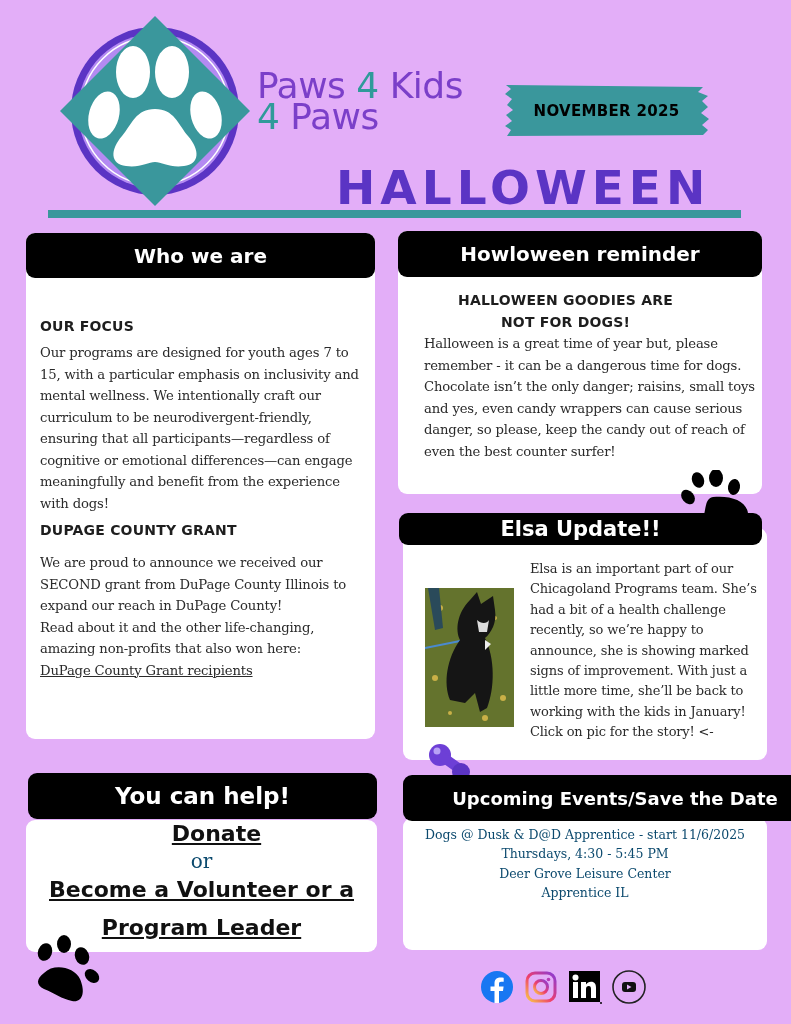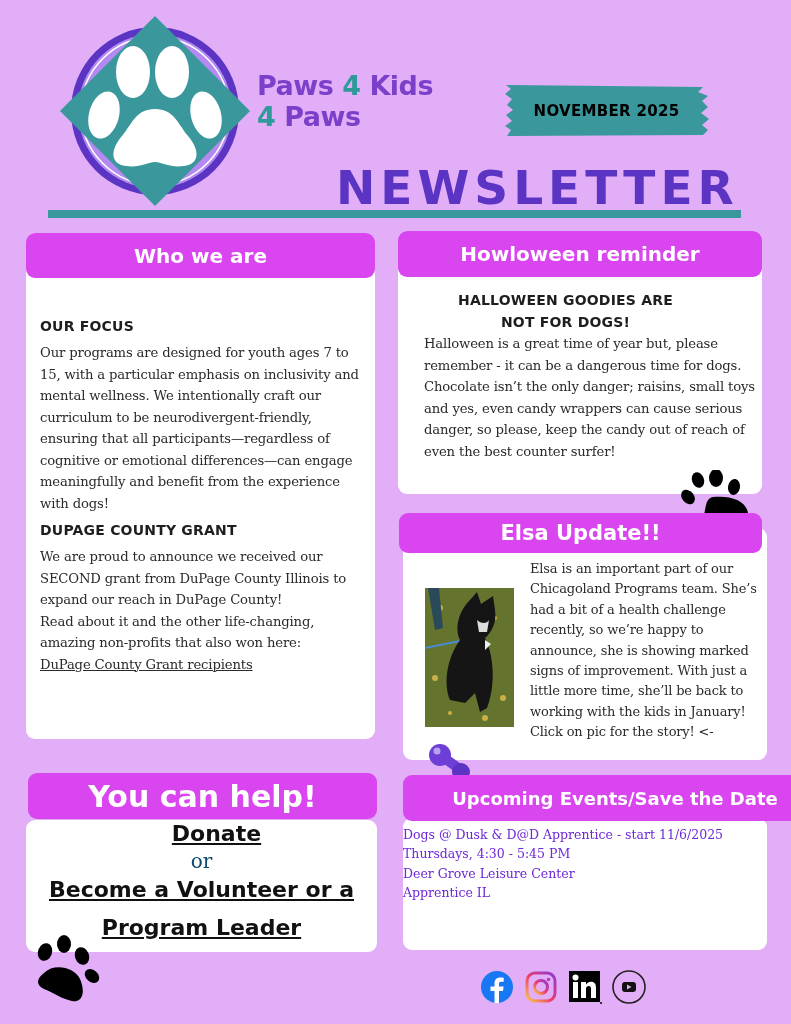--- a/index.html
+++ b/index.html
@@ -7,44 +7,44 @@
   body {
     background: #e3aef8;
     position: relative;
     font-family: "DejaVu Serif", serif;
     color: #222;
   }
   .abs { position: absolute; }
 
   
   .logo { left: 60px; top: 12px; width: 196px; height: 198px; }
-  .brand { left: 257px; top: 70px; font-family: "DejaVu Sans", sans-serif; font-weight: 700; color: #7b3fc9; font-size: 27px; line-height: 31px; letter-spacing: -0.5px; }
+  .brand { left: 257px; top: 70px; font-family: "DejaVu Sans", sans-serif; font-weight: 400; color: #7b3fc9; font-size: 36px; line-height: 31px; letter-spacing: -0.5px; }
   .brand .four { color: #2f9a9a; }
 
   
   .date-banner { left: 503px; top: 83px; width: 207px; height: 55px; }
   .date-text { left: 503px; top: 83px; width: 207px; height: 55px; display: flex; align-items: center; justify-content: center;
     font-family: "DejaVu Sans", sans-serif; font-weight: bold; color: #000000; font-size: 15px; letter-spacing: 0.3px; }
 
   .title { left: 336px; top: 160px; font-family: "DejaVu Sans", sans-serif; font-weight: bold; color: #5b34c4; font-size: 47px; letter-spacing: 5px; line-height: 56px; }
   .rule { left: 48px; top: 210px; width: 693px; height: 8px; background: #3a979c; }
 
   
   .card { background: #fff; border-radius: 9px; }
-  .hdr { background: #d946ef; border-radius: 9px; color: #fff; font-family: "DejaVu Sans", sans-serif; font-weight: bold;
+  .hdr { background: #000000; border-radius: 9px; color: #fff; font-family: "DejaVu Sans", sans-serif; font-weight: bold;
     display: flex; align-items: center; justify-content: center; font-size: 20px; }
 
   .sub { font-family: "DejaVu Sans", sans-serif; font-weight: bold; font-size: 14px; color: #1e1e1e; letter-spacing: 0.2px; }
   .body { font-size: 13.2px; line-height: 21.5px; color: #2a2a2a; letter-spacing: -0.15px; }
   .link { text-decoration: underline; color: #2a2a2a; cursor: pointer; margin-top: 12px; }
 
   .help-link { font-family: "DejaVu Sans", sans-serif; font-weight: bold; text-decoration: underline; color: #111; font-size: 22px; cursor: pointer; }
   .help-or { font-size: 20px; color: #0c4a6e; }
 
-  .events p { font-size: 12.5px; line-height: 19.4px; text-align: left; color: #6d28d9; }
+  .events p { font-size: 12.5px; line-height: 19.4px; text-align: center; color: #0c4a6e; }
 
   .social { display: flex; gap: 10px; align-items: center; }
   .social .ico { width: 34px; height: 34px; display: flex; align-items: center; justify-content: center; cursor: pointer; }
 </style>
 </head>
 <body>
 
 <svg class="abs logo" viewBox="0 0 196 198">
   <circle cx="95" cy="99" r="84" fill="#5b34c4"></circle>
   <circle cx="95" cy="99" r="77" fill="#b48af2"></circle>
@@ -60,29 +60,29 @@
 <div class="abs brand">
   <div><span>Paws</span> <span class="four">4</span> <span>Kids</span></div>
   <div><span class="four">4</span> <span>Paws</span></div>
 </div>
 
 <svg class="abs date-banner" viewBox="0 0 207 55">
   <path d="M3 2 L200 4 L195 9 L205 13 L199 18 L205 24 L198 30 L206 36 L199 42 L205 47 L200 52 L4 53 L8 47 L2 43 L9 38 L3 32 L10 27 L4 22 L9 16 L2 11 L8 6 Z" fill="#3a979c"></path>
 </svg>
 <div class="abs date-text">NOVEMBER 2025</div>
 
-<div class="abs title">NEWSLETTER</div>
+<div class="abs title">HALLOWEEN</div>
 <div class="abs rule"></div>
 
 <div class="abs card" style="left:26px; top:233px; width:349px; height:506px;"></div>
 <div class="abs hdr" style="left:26px; top:233px; width:349px; height:45px;">Who we are</div>
 <div class="abs" style="left:40px; top:318px; width:325px;">
   <div class="sub" style="margin-bottom:8px;">OUR FOCUS</div>
   <p class="body">Our programs are designed for youth ages 7 to 15, with a particular emphasis on inclusivity and mental wellness. We intentionally craft our curriculum to be neurodivergent-friendly, ensuring that all participants—regardless of cognitive or emotional differences—can engage meaningfully and benefit from the experience with dogs!</p>
-  <div class="sub" style="margin-top:8px; margin-bottom:8px;">DUPAGE COUNTY GRANT</div>
+  <div class="sub" style="margin-top:8px; margin-bottom:14px;">DUPAGE COUNTY GRANT</div>
   <p class="body">We are proud to announce we received our SECOND grant from DuPage County Illinois to expand our reach in DuPage County!</p>
   <p class="body">Read about it and the other life-changing, amazing non-profits that also won here:</p>
   <a class="body link">DuPage County Grant recipients</a>
 </div>
 
 <div class="abs card" style="left:398px; top:231px; width:364px; height:263px;"></div>
 <div class="abs hdr" style="left:398px; top:231px; width:364px; height:46px;">Howloween reminder</div>
 <div class="abs" style="left:424px; top:289px; width:336px;">
   <div class="sub" style="text-align:center; width:283px; line-height:22px;">HALLOWEEN GOODIES ARE</div>
   <div class="sub" style="text-align:center; width:283px; line-height:22px;">NOT FOR DOGS!</div>
@@ -91,21 +91,21 @@
 
 <svg class="abs" style="left:678px; top:470px; width:74px; height:72px;" viewBox="0 0 74 72">
   <ellipse cx="20" cy="10" rx="6" ry="8" transform="rotate(-20 20 10)" fill="#000"></ellipse>
   <ellipse cx="38" cy="8" rx="7" ry="9" fill="#000"></ellipse>
   <ellipse cx="10" cy="27" rx="6" ry="8" transform="rotate(-40 10 27)" fill="#000"></ellipse>
   <ellipse cx="56" cy="17" rx="6" ry="8" transform="rotate(10 56 17)" fill="#000"></ellipse>
   <path d="M35 27 C 55 25, 72 32, 70 48 C 68 62, 48 70, 30 67 C 22 66, 22 55, 26 45 C 28 36, 28 28, 35 27 Z" fill="#000"></path>
 </svg>
 
 <div class="abs card" style="left:403px; top:528px; width:364px; height:232px;"></div>
-<div class="abs hdr" style="left:399px; top:513px; width:363px; height:40px; font-size:21px;text-align:right;">Elsa Update!!</div>
+<div class="abs hdr" style="left:399px; top:513px; width:363px; height:32px; font-size:21px;text-align:right;">Elsa Update!!</div>
 <svg class="abs" style="left:425px; top:588px; width:89px; height:139px; cursor:pointer;" viewBox="0 0 89 139" aria-label="Photo of Elsa, a black dog with a white chest sitting on grass">
   <rect width="89" height="139" fill="#5a6a2a"></rect>
   <rect x="0" y="0" width="89" height="139" fill="#6b7a30" opacity="0.6"></rect>
   <circle cx="15" cy="20" r="3" fill="#c9b047"></circle>
     <circle cx="70" cy="30" r="2" fill="#c9b047"></circle>
   <circle cx="10" cy="90" r="3" fill="#c9b047"></circle>
     <circle cx="78" cy="110" r="3" fill="#c9b047"></circle>
   <circle cx="25" cy="125" r="2" fill="#c9b047"></circle>
     <circle cx="60" cy="130" r="3" fill="#c9b047"></circle>
   <path d="M3 0 L14 0 L18 40 L10 42 Z" fill="#2a4a5a"></path>
@@ -118,21 +118,21 @@
 
 <svg class="abs" style="left:425px; top:740px; width:52px; height:52px;" viewBox="0 0 52 52">
   <line x1="38" y1="36" x2="46" y2="46" stroke="#888" stroke-width="2"></line>
   <circle cx="15" cy="15" r="11" fill="#6d3fd6"></circle>
   <path d="M15 15 L 36 30" stroke="#6d3fd6" stroke-width="10" stroke-linecap="round"></path>
   <circle cx="36" cy="32" r="9" fill="#5b34c4"></circle>
   <circle cx="12" cy="11" r="3.5" fill="#b8a0f5"></circle>
 </svg>
 
 <div class="abs card" style="left:26px; top:820px; width:351px; height:132px;"></div>
-<div class="abs hdr" style="left:28px; top:773px; width:349px; height:46px; font-size:30px;">You can help!</div>
+<div class="abs hdr" style="left:28px; top:773px; width:349px; height:46px; font-size:23px;">You can help!</div>
 <div class="abs" style="left:26px; top:820px; width:351px; text-align:center;">
   <div style="line-height:28px;padding-left:30px;"><a class="help-link">Donate</a></div>
   <div class="help-or" style="line-height:22px;">or</div>
   <div style="line-height:36px;"><a class="help-link">Become a Volunteer or a</a></div>
   <div style="line-height:36px;"><a class="help-link">Program Leader</a></div>
 </div>
 
 <svg class="abs" style="left:32px; top:935px; width:72px; height:70px;" viewBox="0 0 72 70">
   <ellipse cx="13" cy="17" rx="7" ry="9" transform="rotate(20 13 17)" fill="#000"></ellipse>
   <ellipse cx="32" cy="9" rx="7" ry="9" fill="#000"></ellipse>

